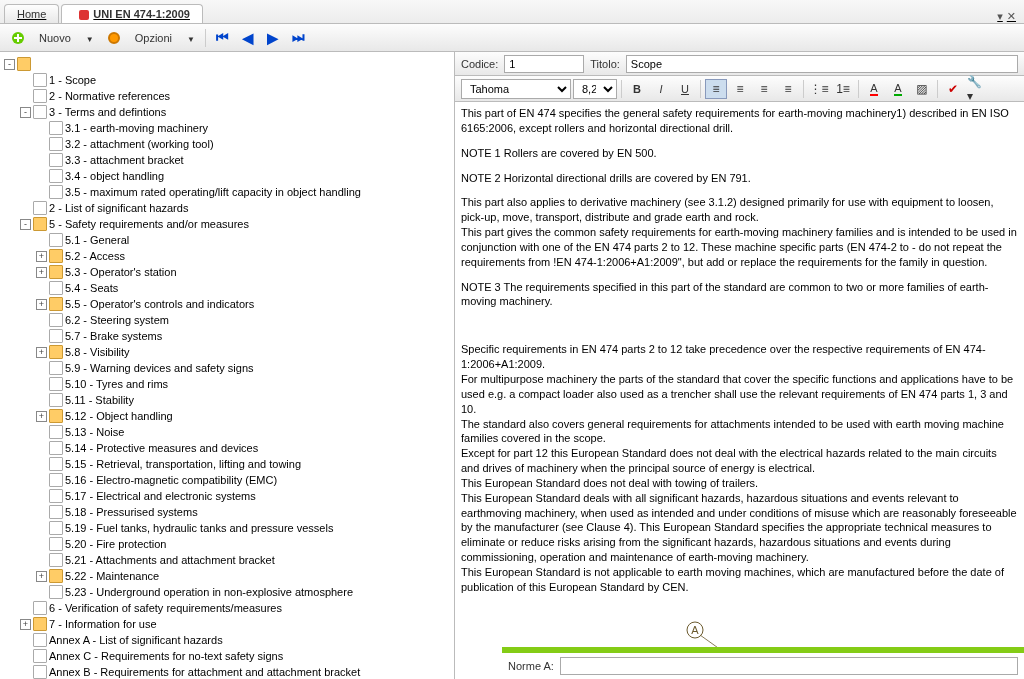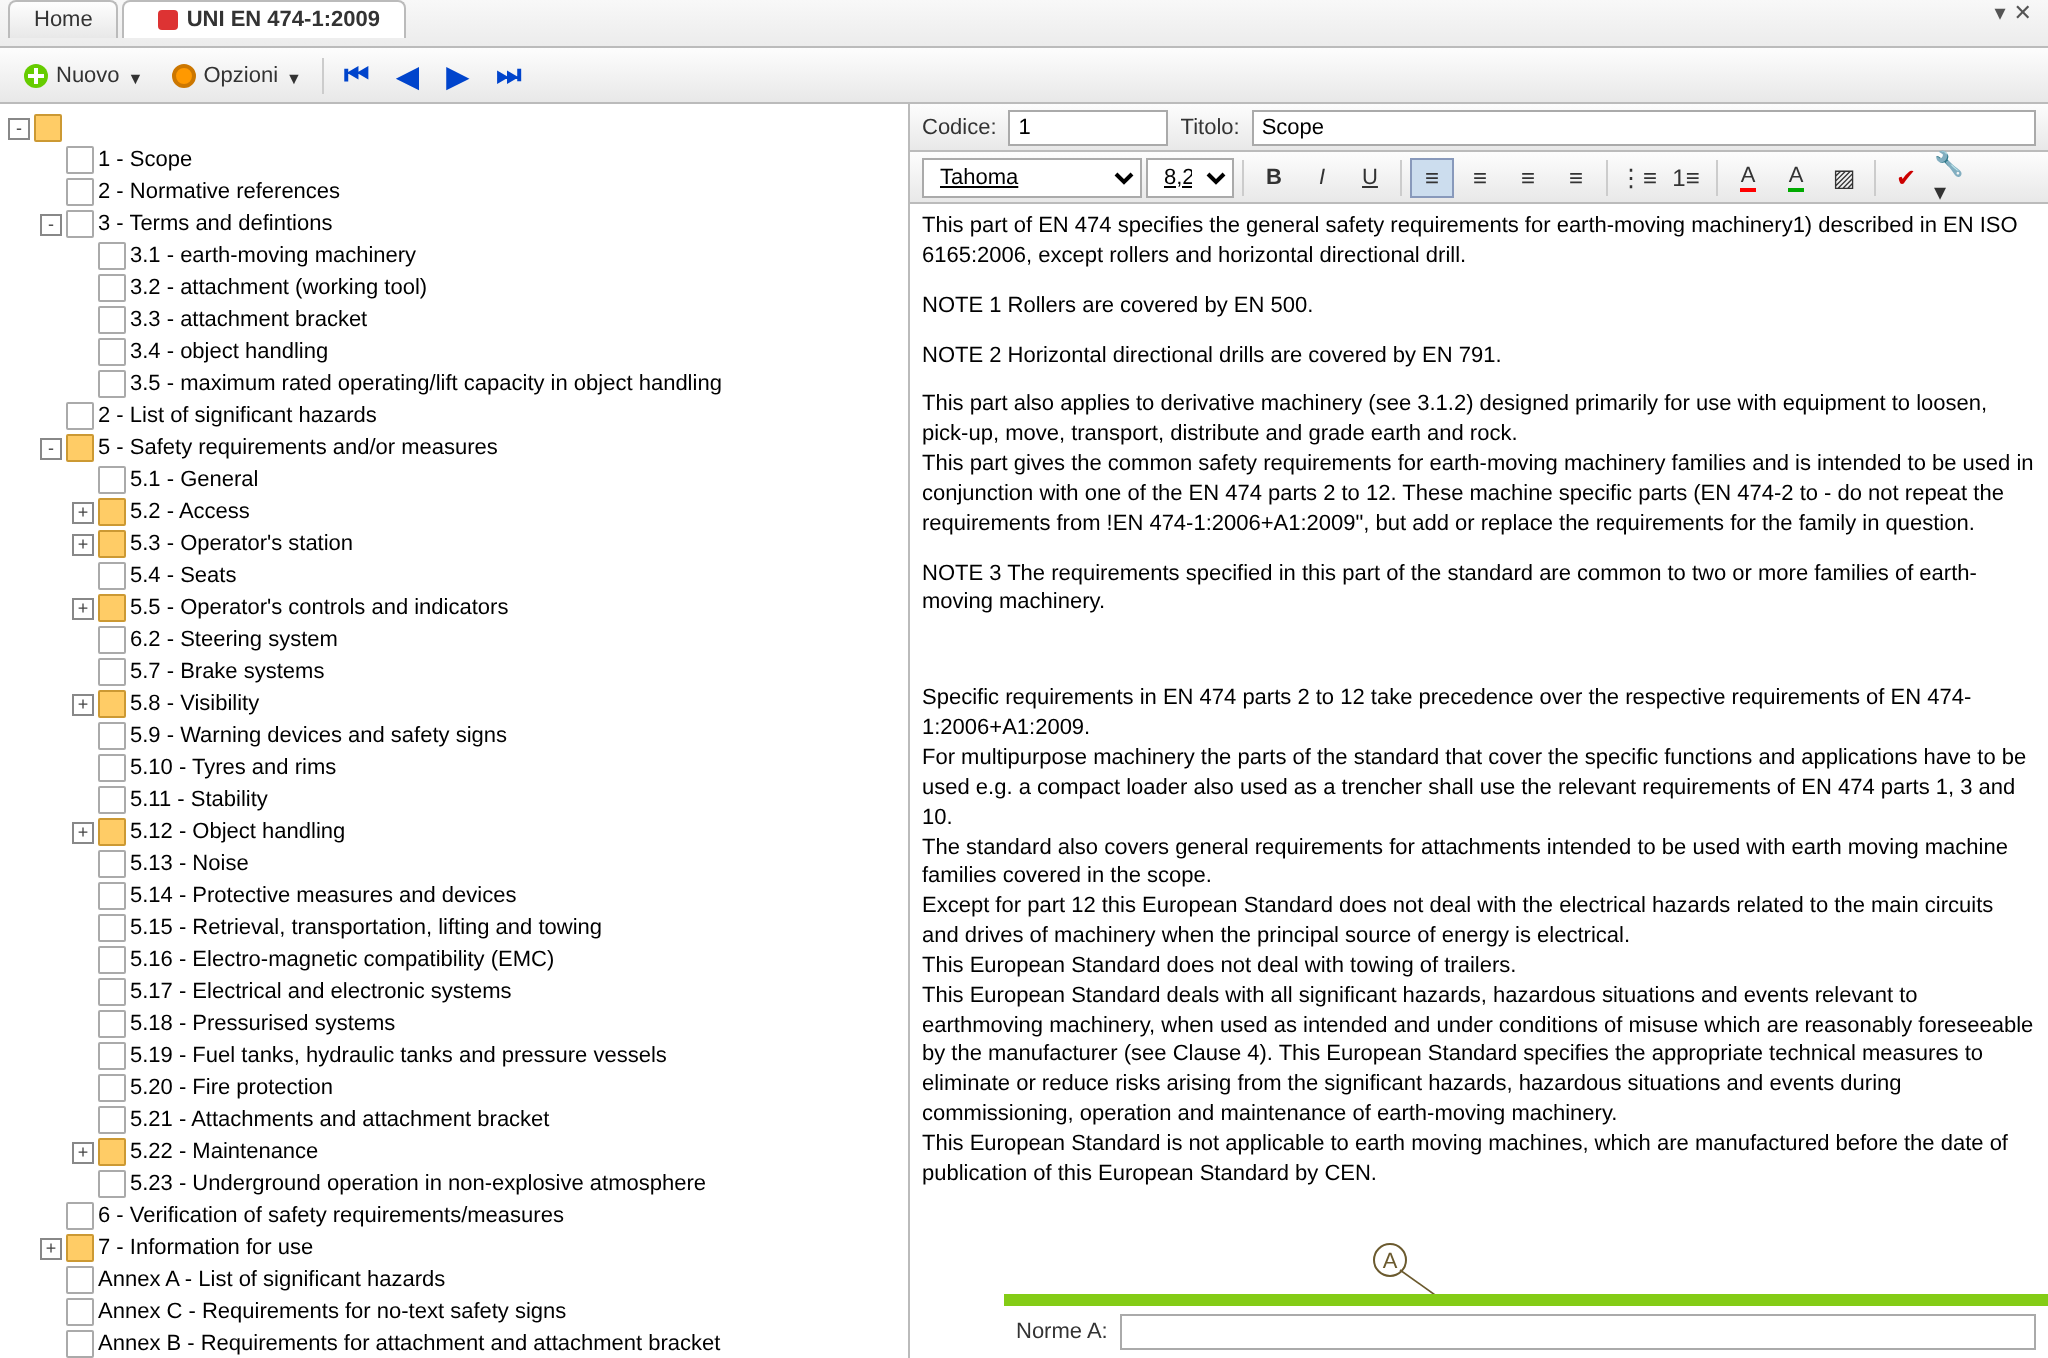--- a/index.html
+++ b/index.html
@@ -1,24 +1,24 @@
 <!DOCTYPE html>
 <html><head>
 <meta charset="utf-8">
 <style>
 * { box-sizing: border-box; margin: 0; padding: 0; font-family: Tahoma, sans-serif; font-size: 11px; }
 body { background: #fff; overflow: hidden; }
 .container { width: 1024px; height: 679px; display: flex; flex-direction: column; }
-.tabs-bar { height: 24px; background: linear-gradient(#f8f8f8,#ececec); border-bottom: 1px solid #bbb; display: flex; align-items: flex-start; padding: 0 4px; }
+.tabs-bar { height: 24px; background: linear-gradient(#f8f8f8,#ececec); border-bottom: 1px solid #bbb; display: flex; align-items: flex-end; padding: 0 4px; text-decoration: underline; }
 .tab { padding: 3px 12px; border: 1px solid #bbb; border-bottom: none; background: linear-gradient(#fefefe,#e8e8e8); border-radius: 4px 4px 0 0; margin-right: 2px; cursor: pointer; color:#333; }
 .tab.active { background: #fff; font-weight: bold; padding-left: 17px; }
 .tab-icon { width:10px; height:10px; display:inline-block; background:#d33; border-radius:2px; margin-right:4px; vertical-align:middle; }
 .tabs-right { margin-left:auto; display:flex; gap:4px; padding-right:4px; }
 .toolbar { height: 28px; background: linear-gradient(#fdfdfd,#e8e8e8); border-bottom:1px solid #bbb; display:flex; align-items:center; padding:0 6px; gap:2px; }
-.tb-btn { display:flex; align-items:flex-end; gap:4px; padding:3px 6px; border-radius:3px; cursor:pointer; color:#333; }
+.tb-btn { display:flex; align-items:flex-end; gap:15px; padding:3px 6px; border-radius:3px; cursor:pointer; color:#333; }
 .icon-plus { width:12px;height:12px;border-radius:50%;background:#6c0;position:relative; }
 .icon-plus:before,.icon-plus:after{content:"";position:absolute;background:#fff;}
 .icon-plus:before{left:5px;top:2px;width:2px;height:8px;}
 .icon-plus:after{top:5px;left:2px;height:2px;width:8px;}
 .icon-gear { width:12px;height:12px;border-radius:50%;background:#f90;border:2px solid #c70; }
 .arrow { font-size:14px; font-weight:bold; }
 .arrow-blue { color:#04c; }
 .main { flex:1; display:flex; min-height:0; }
 .tree-panel { width:455px; overflow:auto; border-right:1px solid #bbb; padding:4px 0; }
 .tree ul { list-style:none; padding-left:16px; }
@@ -31,21 +31,21 @@
 .nicon-page { background:#fff; border:1px solid #aaa; border-radius:1px; }
 .nicon-folder { background:#fc6; border:1px solid #c93; border-radius:1px; }
 .nlabel { color:#000; }
 .detail { flex:1; display:flex; flex-direction:column; min-width:0; }
 .detail-header { height:24px; background:linear-gradient(#fdfdfd,#e8e8e8); border-bottom:1px solid #bbb; display:flex; align-items:center; padding:0 6px; gap:6px; }
 .lbl { color:#333; }
 .inp { border:1px solid #aaa; background:#fff; padding:1px 4px; height:18px; }
 .inp.code { width:80px; }
 .inp.title { flex:1; }
 .rich-toolbar { height:26px; background:linear-gradient(#fdfdfd,#e8e8e8); border-bottom:1px solid #bbb; display:flex; align-items:center; padding:0 6px; gap:2px; }
-.rt-sel { border:1px solid #aaa; background:#fff; height:20px; padding:0 4px;text-decoration:underline; }
+.rt-sel { border:1px solid #aaa; background:#fff; height:20px; padding:0 4px; }
 .rt-sel.font { width:110px; }
 .rt-sel.size { width:44px; }
 .rt-btn { width:22px; height:20px; display:flex; align-items:center; justify-content:center; border:1px solid transparent; cursor:pointer; font-size:12px; color:#333; }
 .rt-btn.active { background:#cde; border-color:#89b; }
 .rt-sep { width:1px; height:18px; background:#ccc; margin:0 2px; }
 .content { flex:1; overflow:auto; padding:4px 6px; color:#000; line-height:1.35; }
 .content p { margin-bottom:10px; }
 .machine-svg { display:block; margin:10px auto; }
 .footer-field { border-top:6px solid #84cc16; padding:4px 6px; display:flex; align-items:center; gap:6px;margin-left:47px; }
 .footer-field .inp { flex:1; }

